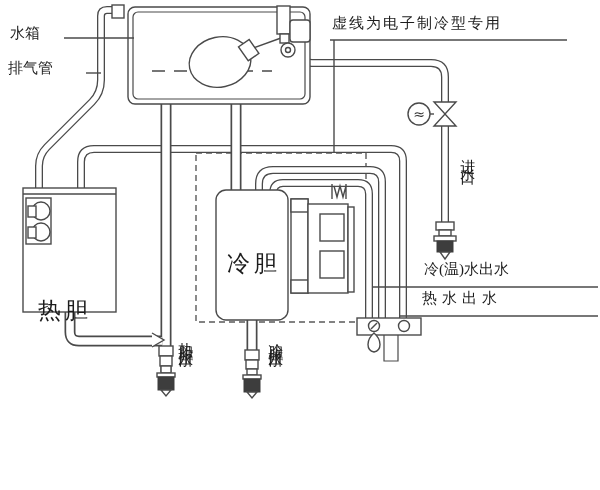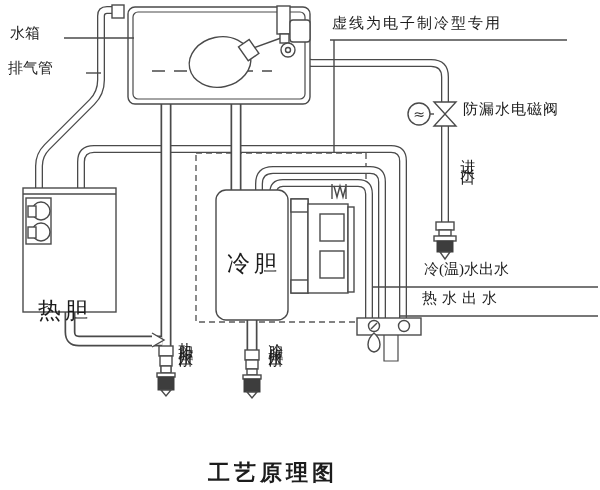--- a/index.html
+++ b/index.html
@@ -158,22 +158,20 @@
       <line x1="330" y1="40" x2="567" y2="40" class="ln"></line>
       <line x1="334" y1="40" x2="334" y2="153" class="ln"></line>
       <line x1="373" y1="287" x2="598" y2="287" class="ln"></line>
       <line x1="400" y1="316" x2="598" y2="316" class="ln"></line>
     </g>
   </svg>
 
   <div class="lbl" style="left:10px;top:26px;">水箱</div>
   <div class="lbl" style="left:332px;top:16px;letter-spacing:2px;">虚线为电子制冷型专用</div>
   <div class="lbl" style="left:8px;top:61px;">排气管</div>
-  <div class="lbl" style="left:463px;top:102px;letter-spacing:1px;">防漏水电磁阀</div>
   <div class="lbl vert" style="left:459px;top:147px;letter-spacing:7px;">进水口</div>
   <div class="lbl" style="left:424px;top:262px;">冷(温)水出水</div>
   <div class="lbl" style="left:422px;top:291px;letter-spacing:5px;">热水出水</div>
   <div class="lbl tank-lbl" style="left:38px;top:253px;margin-top:46px;">热胆</div>
   <div class="lbl tank-lbl" style="left:227px;top:253px;font-family:Liberation Mono, monospace;">冷胆</div>
   <div class="lbl vert" style="left:177px;top:331px;letter-spacing:3px;">热胆排水口</div>
   <div class="lbl vert" style="left:267px;top:331px;letter-spacing:3px;">冷胆排水口</div>
-  <div class="lbl title" style="left:208px;top:461px;">工艺原理图</div>
 </div>
 
 </body></html>

